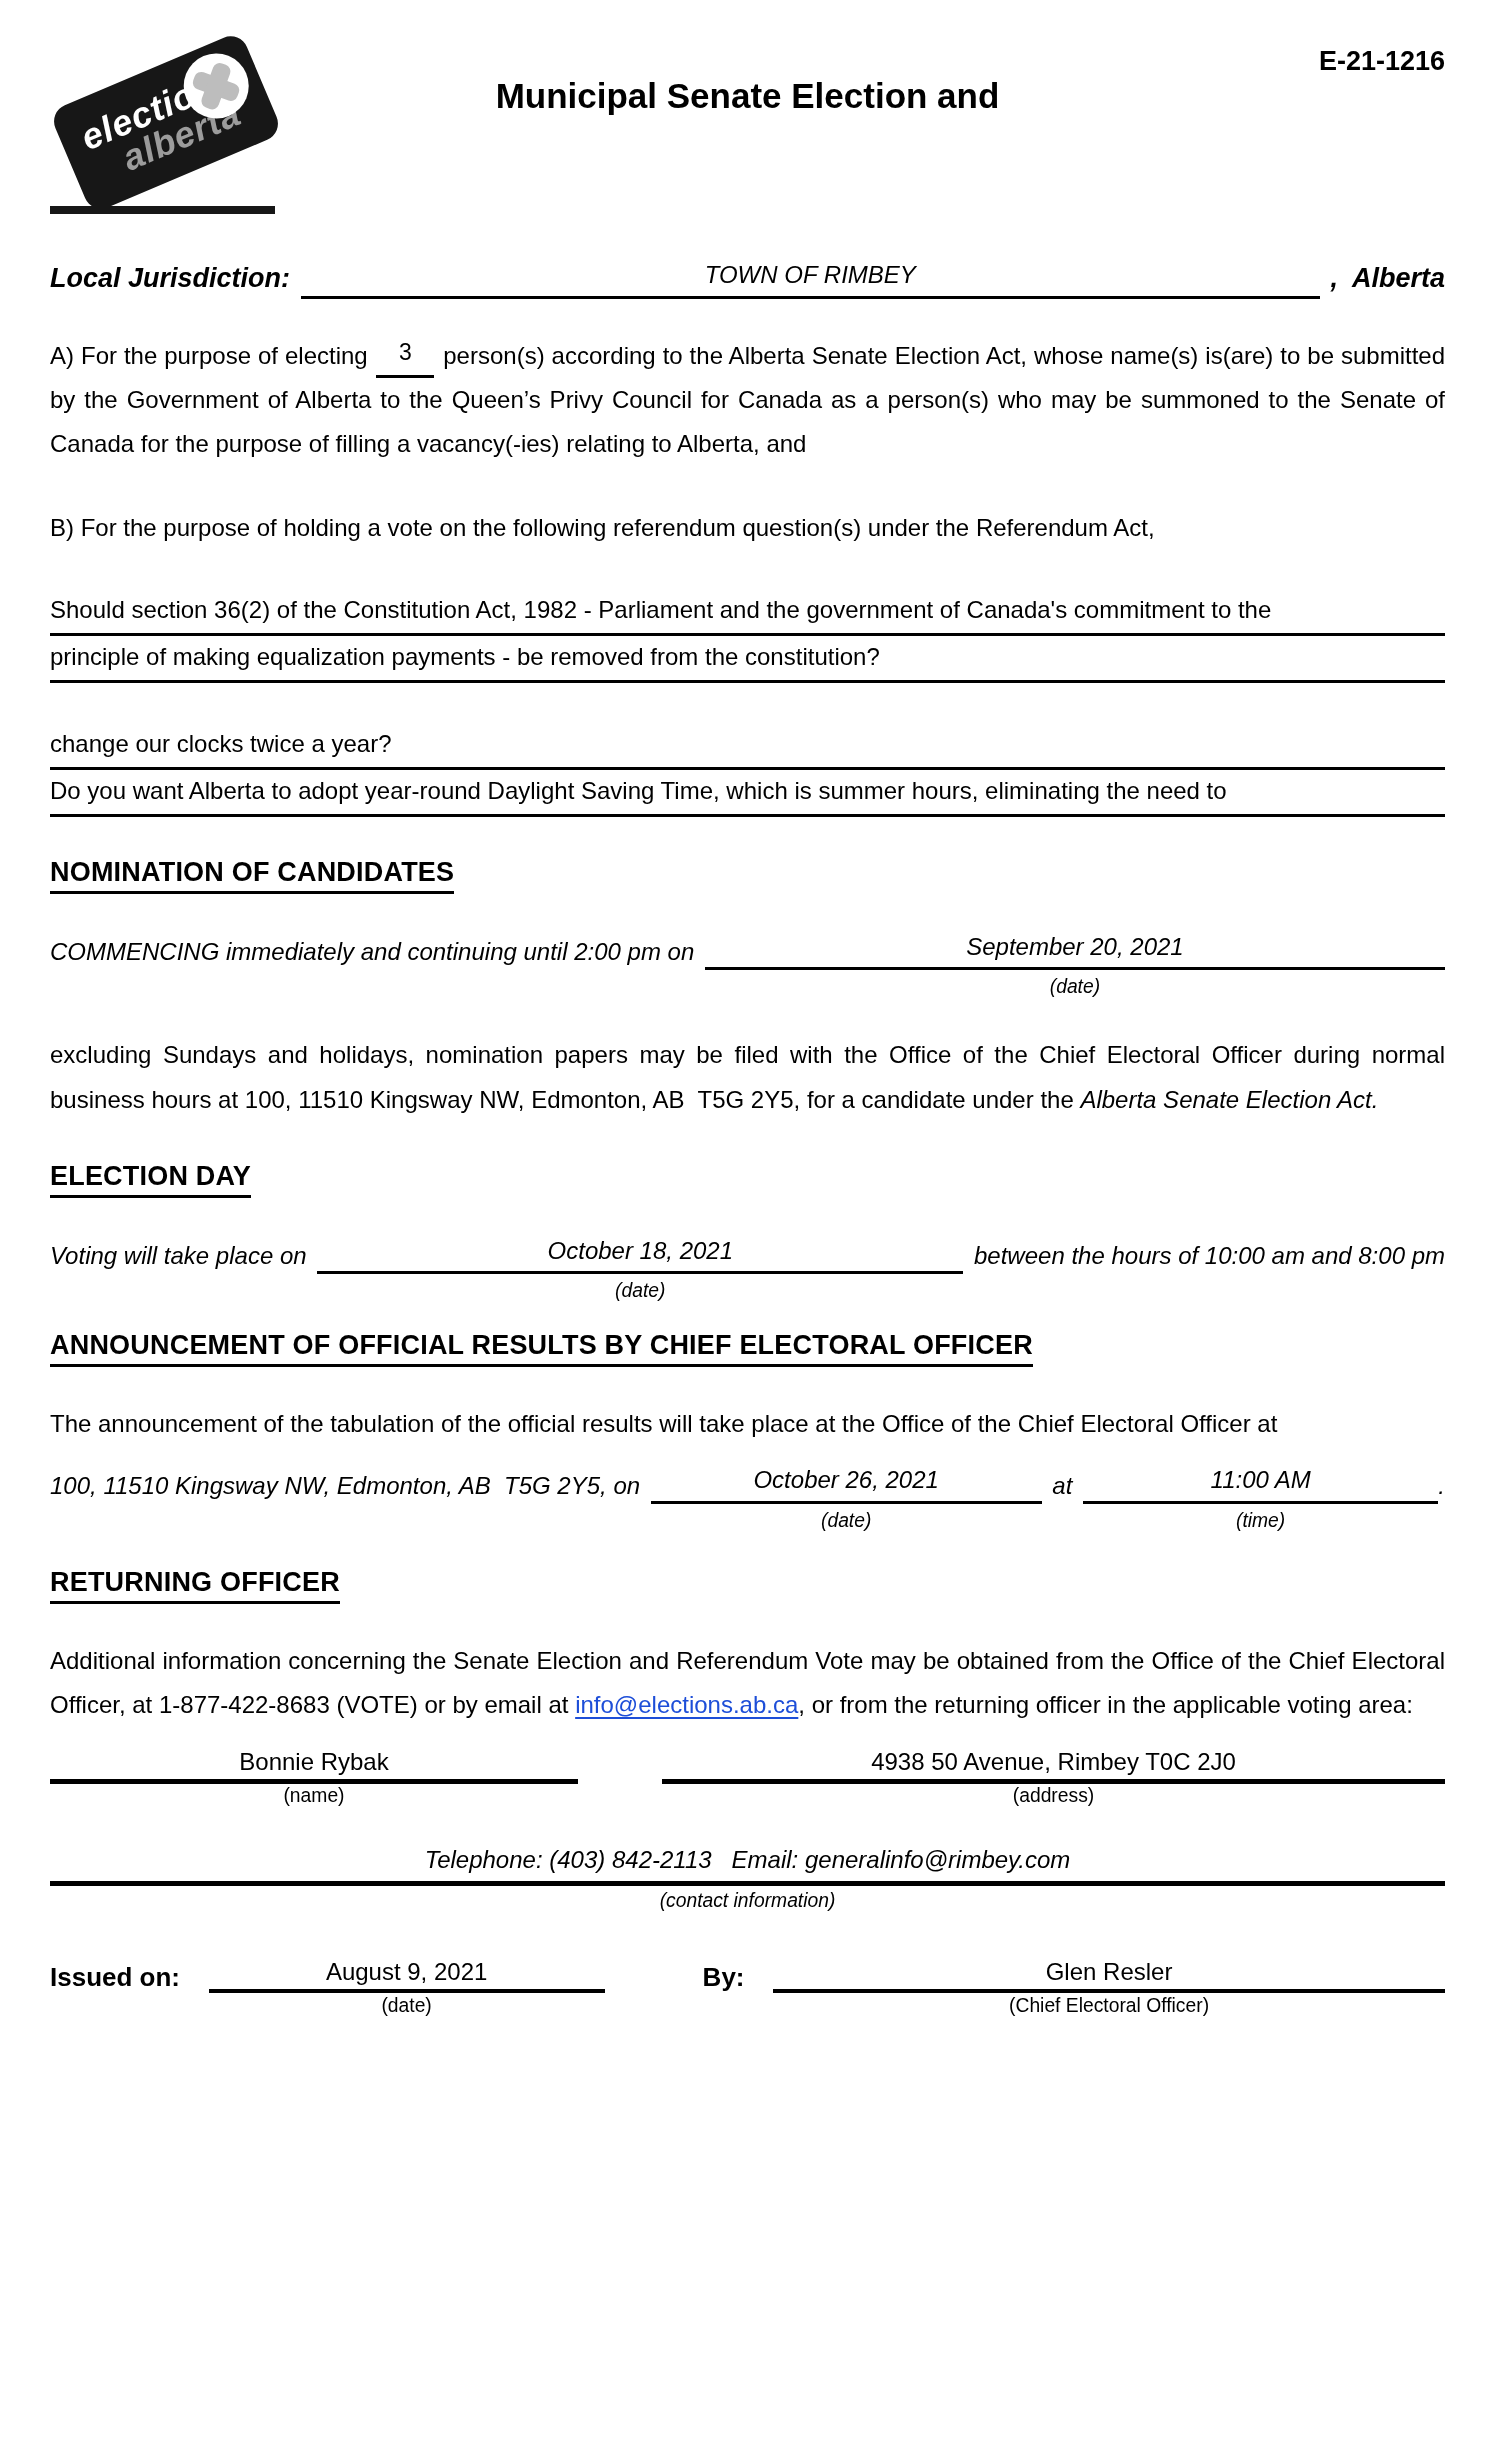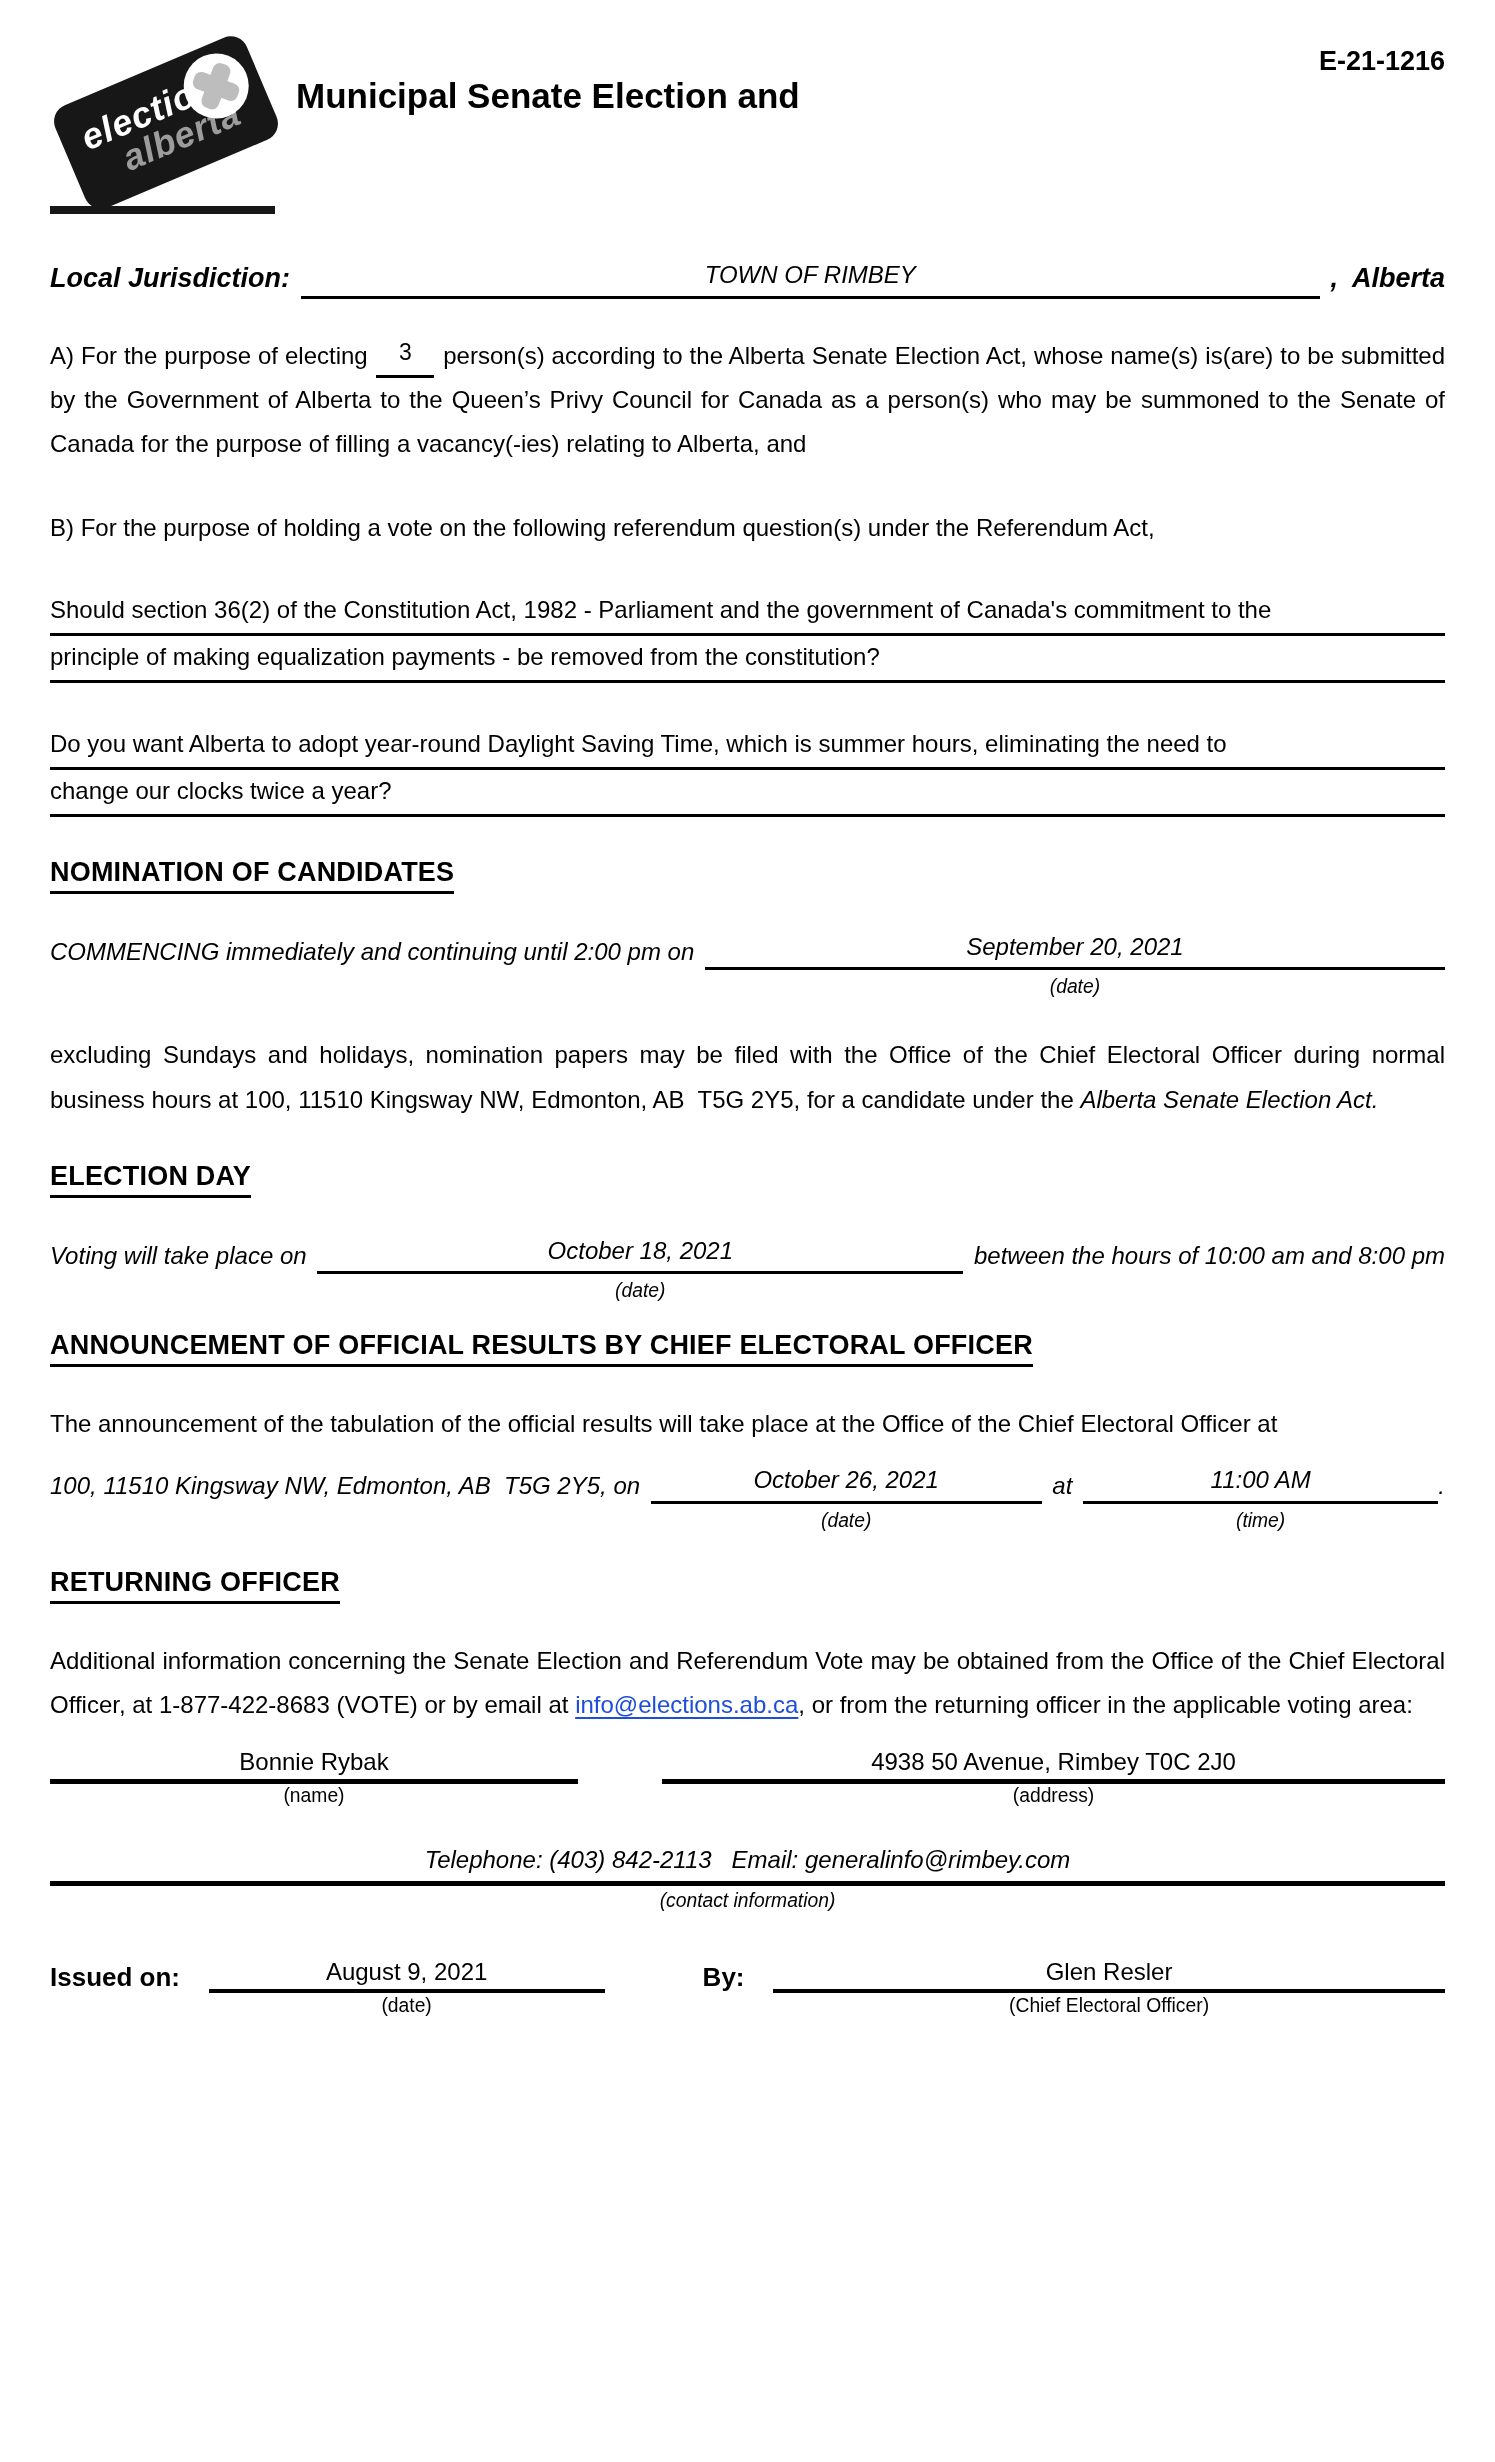--- a/index.html
+++ b/index.html
@@ -17,21 +17,21 @@
     border-radius:17.6px;transform:rotate(-23deg);}
   .logo-word1{position:absolute;left:21px;top:21px;font-size:36px;line-height:1;
     font-weight:bold;font-style:italic;color:#ffffff;letter-spacing:0.9px;}
   .logo-word2{position:absolute;left:51px;top:56px;font-size:36px;line-height:1;
     font-weight:bold;font-style:italic;color:#9c9c9c;letter-spacing:0.9px;}
   .logo-circle{position:absolute;right:10.6px;top:8.8px;width:65px;height:65px;background:#ffffff;border-radius:50%;}
   .logo-x-bar{position:absolute;left:8.8px;top:24px;width:47px;height:17.6px;background:#bdbdbd;border-radius:7px;}
   .logo-x-bar.b2{transform:rotate(90deg);}
   .logo-x-wrap{position:absolute;inset:0;transform:rotate(43deg);}
   .logo-bar{position:absolute;left:0;bottom:0;width:225px;height:8.8px;background:#171717;}
-  .title{padding-top:51px;text-align:left;font-weight:bold;font-size:35px;line-height:1.28;}
+  .title{padding-top:51px;text-align:center;font-weight:bold;font-size:35px;line-height:1.28;}
   .form-code{text-align:right;padding-top:23px;font-weight:bold;font-size:27px;}
 
   
   .body-p{font-size:24px;line-height:1.85;margin:0 0 39px 0;}
   .just{text-align:justify;}
   .it{font-style:italic;}
   .sec-h{display:inline-block;font-size:27px;font-weight:bold;letter-spacing:0.2px;
     border-bottom:3.5px solid #000;padding-bottom:2.6px;line-height:1.15;}
   .sec-h-wrap{margin:23px 0 35px 0;}
 
@@ -109,22 +109,22 @@
   <p class="body-p just"><span>A) For the purpose of electing</span><span class="inline-blank"><span class="ib-val">3</span></span><span>person(s) according to the Alberta Senate Election Act, whose name(s) is(are) to be submitted by the Government of Alberta to the Queen’s Privy Council for Canada as a person(s) who may be summoned to the Senate of Canada for the purpose of filling a vacancy(-ies) relating to Alberta, and</span></p>
 
   <p class="body-p">B) For the purpose of holding a vote on the following referendum question(s) under the Referendum Act,</p>
 
   <div class="qblock">
     <div class="qline">Should section 36(2) of the Constitution Act, 1982 - Parliament and the government of Canada's commitment to the</div>
     <div class="qline">principle of making equalization payments - be removed from the constitution?</div>
   </div>
 
   <div class="qblock">
+    <div class="qline">change our clocks twice a year?</div>
     <div class="qline">Do you want Alberta to adopt year-round Daylight Saving Time, which is summer hours, eliminating the need to</div>
-    <div class="qline">change our clocks twice a year?</div>
   </div>
 
 
   <div class="sec-h-wrap"><span class="sec-h">NOMINATION OF CANDIDATES</span></div>
 
   <div class="fillrow">
     <span class="lbl gap-r">COMMENCING immediately and continuing until 2:00 pm on</span>
     <span class="blank grow">
       <span class="val">September 20, 2021</span>
       <span class="cap">(date)</span>

